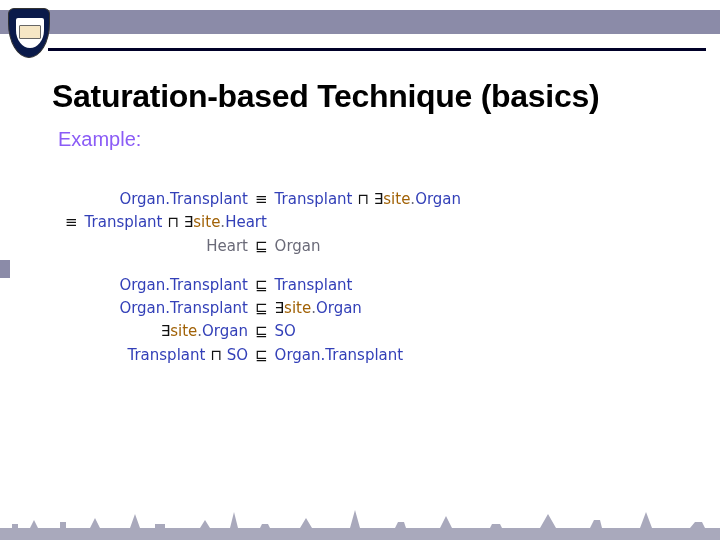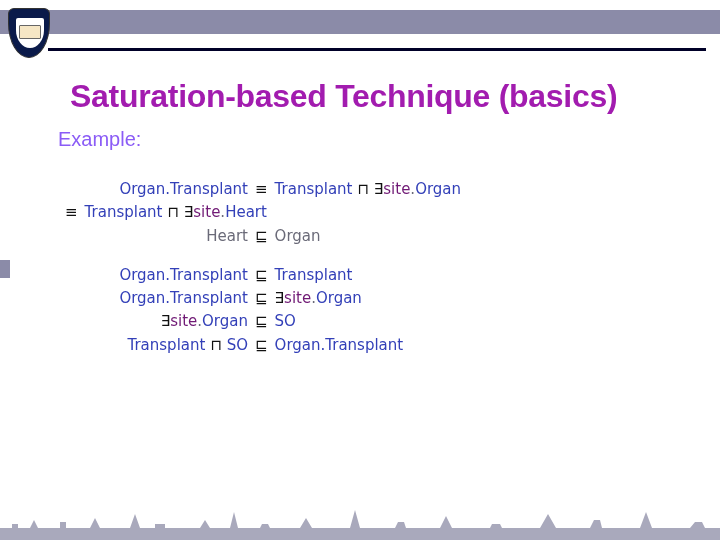--- a/index.html
+++ b/index.html
@@ -53,36 +53,36 @@
     position: absolute;
     top: 16px; left: 10px;
     width: 22px; height: 14px;
     background: #f5e6c5;
     border: 1px solid #666;
     border-radius: 1px;
   }
   .title {
     position: absolute;
     top: 78px;
-    left: 70px;
+    left: 52px;
     font-size: 32px;
     font-weight: bold;
-    color: #a21caf;
+    color: #000000;
     letter-spacing: -0.3px;
   }
   .example-label {
     position: absolute;
     top: 128px;
     left: 58px;
     font-size: 20px;
     color: #8b5cf6;
   }
   .axioms {
     position: absolute;
-    top: 178px;
+    top: 188px;
     left: 58px;
     right: 58px;
     font-family: "DejaVu Sans", Arial, sans-serif;
     font-size: 15px;
   }
   .axiom-row {
     display: flex;
     align-items: baseline;
     line-height: 1.55;
   }
@@ -95,21 +95,21 @@
     padding: 0 7px;
   }
   .axiom-rhs {
     display: inline-flex;
     white-space: pre;
   }
   .block1 .axiom-lhs { width: 190px; }
   .block2 .axiom-lhs { width: 190px; }
   .gap { height: 16px; }
   .c-concept { color: #3340b8; }
-  .c-role    { color: #701a75; }
+  .c-role    { color: #a16207; }
   .c-plain   { color: #6a6a78; }
   .op-equiv, .op-sub, .op-sqcap, .op-exists { color: #111; font-family: "DejaVu Sans", "Segoe UI Symbol", sans-serif; }
   .small-bar {
     position: absolute;
     left: 0;
     top: 260px;
     width: 10px;
     height: 18px;
     background: #8b8ba8;
   }

